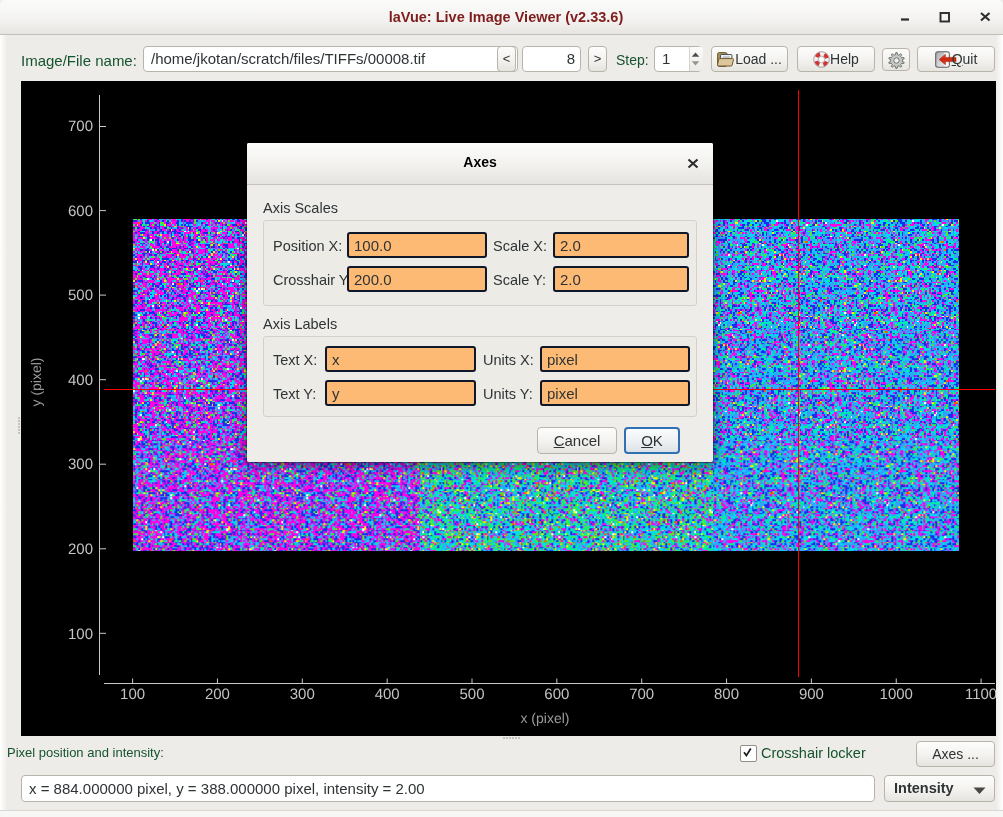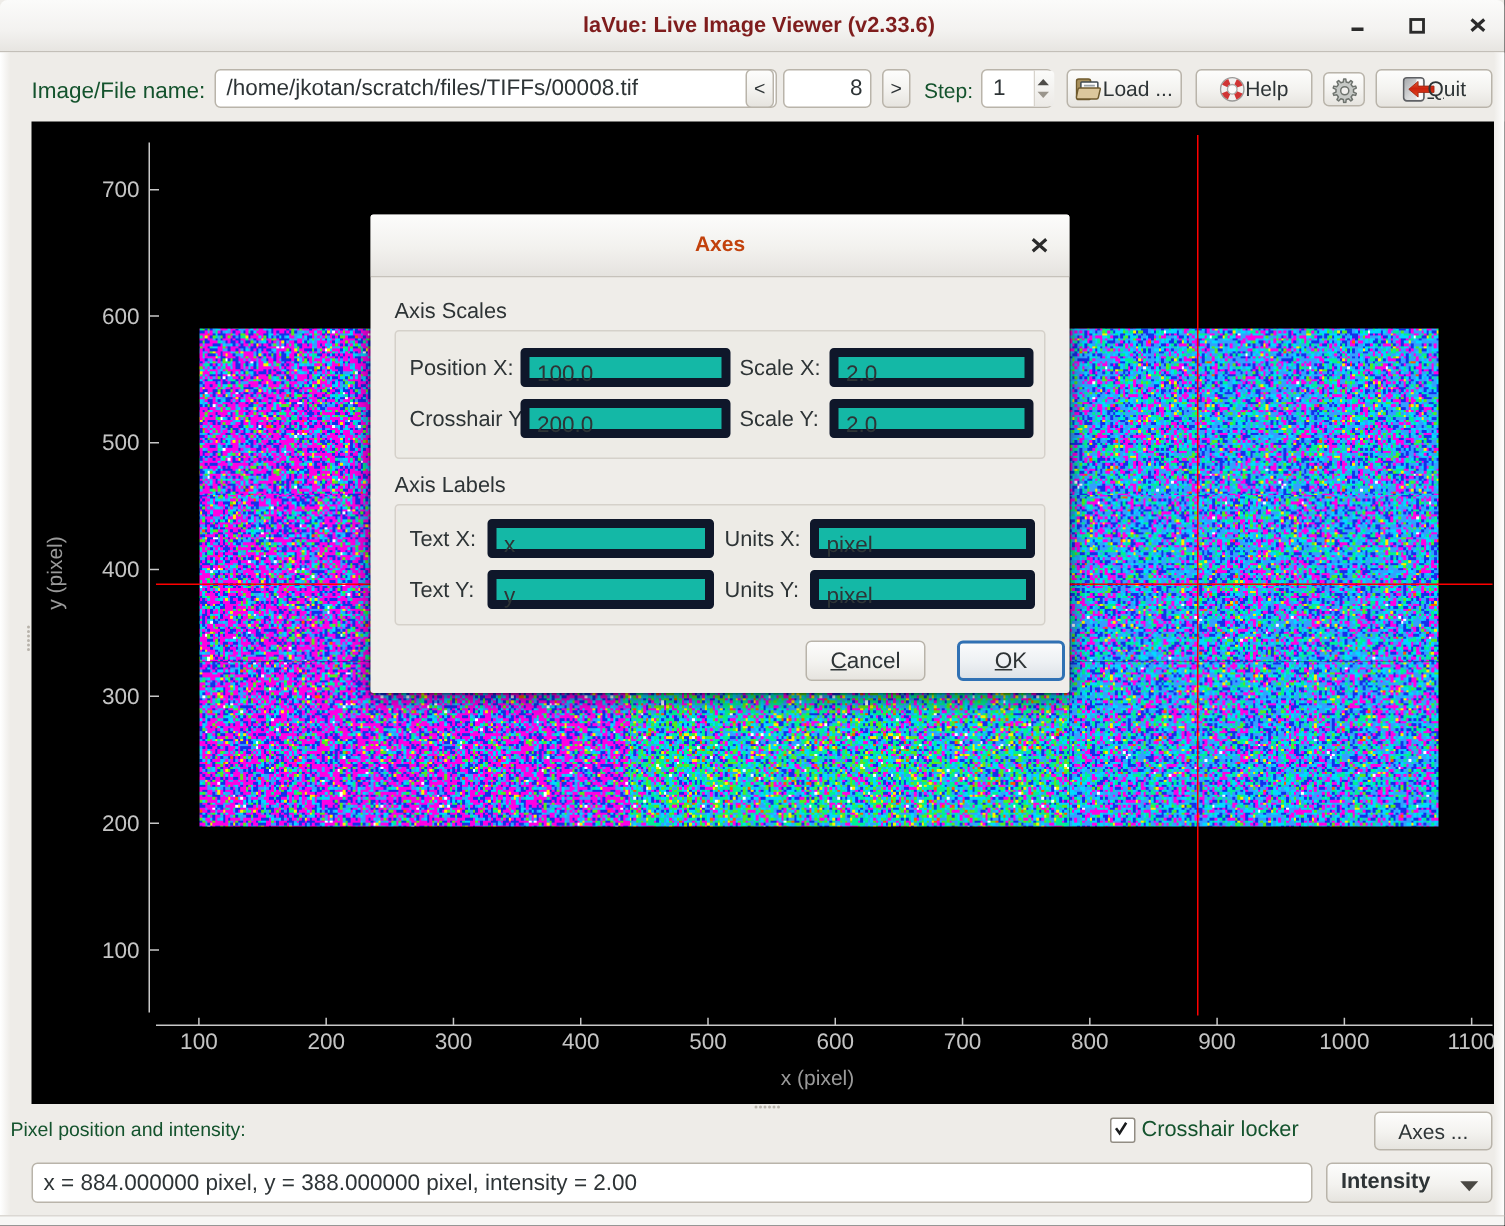--- a/index.html
+++ b/index.html
@@ -15,21 +15,21 @@
 .btn{background:linear-gradient(#fdfdfc,#f3f2ef 55%,#e6e4df);border:1px solid #b9b4aa;border-radius:4px;
  box-sizing:border-box;height:26px;line-height:24px;text-align:center;color:#2e3436}
 
 #plot{left:21px;top:81px;width:975px;height:655px;background:#000}
 
 #dialog{left:247px;top:143px;width:466px;height:319px;background:#efede9;
  box-shadow:0 3px 14px rgba(0,0,0,.55),0 0 0 1px rgba(0,0,0,.25);border-radius:2px}
 #dlgtitle{left:0;top:0;width:466px;height:42px;background:linear-gradient(#fcfcfb,#f2f1ee 55%,#e5e3df);
  border-bottom:1px solid #c6c2bb;box-sizing:border-box;border-radius:2px 2px 0 0}
 .grpbox{position:absolute;border:1px solid #d5d1ca;border-radius:3px;background:#edebe6}
-.dfield{position:absolute;background:#14b8a6;border:6px solid #0f172a;border-radius:3px;box-sizing:border-box;line-height:24px;padding:0 5px;font-size:15px}
+.dfield{position:absolute;background:#fdba74;border:2px solid #0f172a;border-radius:3px;box-sizing:border-box;line-height:24px;padding:0 5px;font-size:15px}
 .dlbl{position:absolute;font-size:14.5px;color:#2e3436}
 </style></head>
 <body>
 
 <div class="abs" id="titlebar"></div>
 <div class="abs" id="title">laVue: Live Image Viewer (v2.33.6)</div>
 <svg class="abs" style="left:884px;top:0" width="119" height="34">
  <path d="M17 19.5h8" stroke="#2b2b2b" stroke-width="2.2"></path>
  <rect x="56.5" y="13" width="8.5" height="8.5" fill="none" stroke="#2b2b2b" stroke-width="1.9"></rect>
  <path d="M97 13l8.5 7.5M105.5 13L97 20.5" stroke="#2b2b2b" stroke-width="2.1"></path>
@@ -262,21 +262,21 @@
  <svg style="position:absolute;right:8px;top:11px" width="13" height="8">
       <path d="M0.5 0.5h12l-6 6.6z" fill="#4a4843"></path>
     </svg></div>
 
 <div class="abs" style="left:0;top:35px;width:7px;height:775px;background:linear-gradient(90deg,#fff,#eeece8)"></div>
 <div class="abs" style="left:996px;top:35px;width:7px;height:775px;background:linear-gradient(270deg,#fff,#eeece8)"></div>
 <div class="abs" style="left:0;top:810px;width:1003px;height:7px;background:#f7f7f5;border-top:1px solid #dbd8d3;box-sizing:border-box"></div>
 
 <div class="abs" id="dialog">
  <div class="abs" id="dlgtitle"></div>
- <div class="abs" style="left:0;top:11px;width:466px;text-align:center;font-weight:bold;font-size:14px;color:#c2410c">Axes</div>
+ <div class="abs" style="left:0;top:11px;width:466px;text-align:center;font-weight:bold;font-size:14px;color:#000000">Axes</div>
  <svg class="abs" style="left:440px;top:15px" width="12" height="12">
       <path d="M1.5 1.5l9 8M10.5 1.5l-9 8" stroke="#2b2b2b" stroke-width="2.1"></path>
     </svg>
  <div class="dlbl" style="left:16px;top:57px">Axis Scales</div>
  <div class="grpbox" style="left:16px;top:77px;width:432px;height:84px"></div>
  <div class="dlbl" style="left:26px;top:95px">Position X:</div>
  <div class="dfield" style="left:100px;top:89px;width:140px;height:26px">100.0</div>
  <div class="dlbl" style="left:246px;top:95px">Scale X:</div>
  <div class="dfield" style="left:306px;top:89px;width:136px;height:26px">2.0</div>
  <div class="dlbl" style="left:26px;top:129px">Crosshair Y:</div>
@@ -287,14 +287,14 @@
  <div class="grpbox" style="left:16px;top:193px;width:432px;height:79px"></div>
  <div class="dlbl" style="left:26px;top:209px">Text X:</div>
  <div class="dfield" style="left:78px;top:203px;width:151px;height:26px">x</div>
  <div class="dlbl" style="left:236px;top:209px">Units X:</div>
  <div class="dfield" style="left:293px;top:203px;width:150px;height:26px">pixel</div>
  <div class="dlbl" style="left:26px;top:243px">Text Y:</div>
  <div class="dfield" style="left:78px;top:237px;width:151px;height:26px">y</div>
  <div class="dlbl" style="left:236px;top:243px">Units Y:</div>
  <div class="dfield" style="left:293px;top:237px;width:150px;height:26px">pixel</div>
  <div class="abs btn" style="left:290px;top:284px;width:80px;height:27px;line-height:25px;font-size:15px"><u>C</u>ancel</div>
- <div class="abs btn" style="left:391px;top:284px;width:72px;height:27px;line-height:24px;font-size:15px;border:2px solid #3071b4;background:linear-gradient(#fafbfc,#edf0f3 55%,#dde2e7)"><u>O</u>K</div>
+ <div class="abs btn" style="left:377px;top:284px;width:56px;height:27px;line-height:24px;font-size:15px;border:2px solid #3071b4;background:linear-gradient(#fafbfc,#edf0f3 55%,#dde2e7)"><u>O</u>K</div>
 </div>
 
 </body></html>

